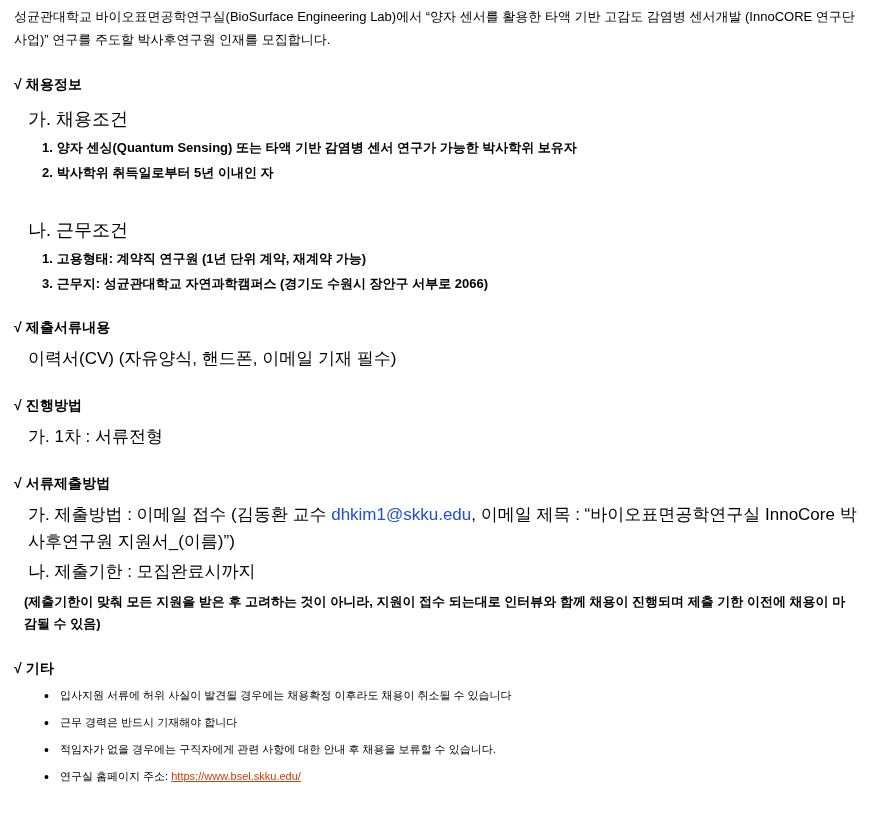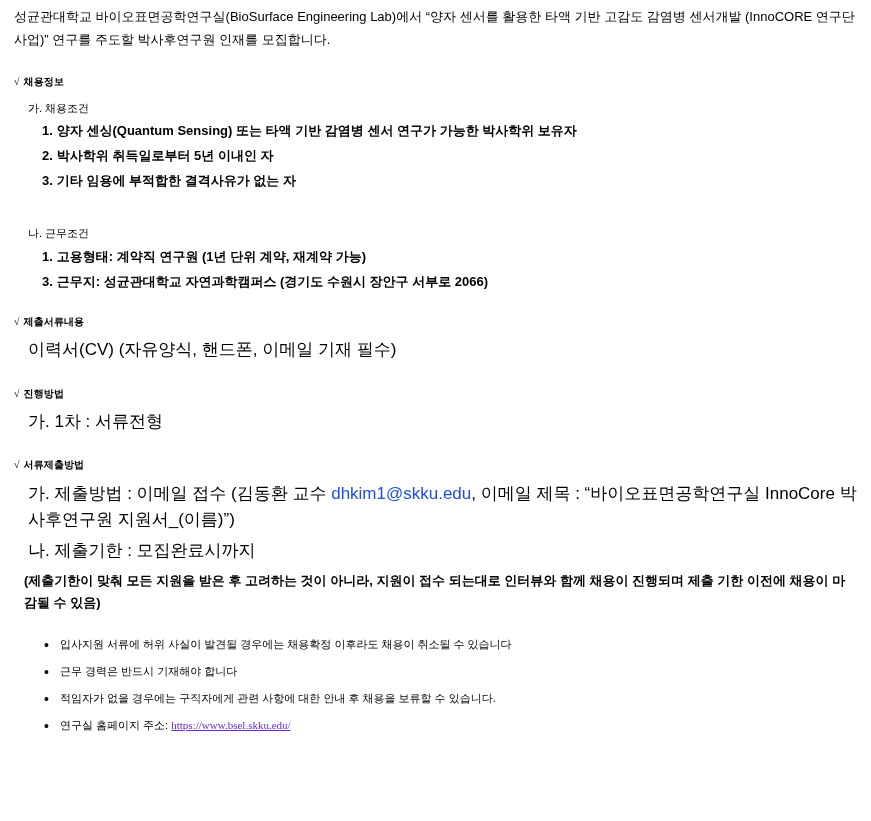--- a/index.html
+++ b/index.html
@@ -22,35 +22,34 @@
   }
   .intro {
     font-size: 13px;
     line-height: 1.75;
     margin: 0 0 10px 0;
   }
   .section {
     margin-top: 22px;
   }
   .section-title {
-    font-size: 10px;
+    font-size: 14px;
     font-weight: bold;
     margin: 9px 0 8px 0;
     letter-spacing: 0.1px;
-    font-family: Liberation Serif, serif;
   }
   .check {
     display: inline-block;
     font-weight: bold;
     margin-right: 4px;
   }
   .sub {
     margin: 11px 0 4px 0;
     padding-left: 14px;
-    font-size: 11px;
+    font-size: 18px;
   }
   .num-list {
     margin: 2px 0 0 0;
     padding-left: 28px;
     list-style: none;
   }
   .num-list li {
     margin: 0 0 5px 0;
     font-size: 13px;
     position: relative;
@@ -89,23 +88,22 @@
     position: absolute;
     left: -16px;
     top: -1px;
     font-size: 14px;
   }
   a.link {
     color: #1f4fd8;
     text-decoration: none;
   }
   a.url {
-    color: #6d28d9;
+    color: #c2410c;
     text-decoration: underline;
-    font-family: Liberation Serif, serif;
   }
 </style>
 </head>
 <body>
 
 <div class="page">
 
   <p class="intro">성균관대학교 바이오표면공학연구실(BioSurface Engineering Lab)에서 “양자 센서를 활용한 타액 기반 고감도 감염병 센서개발 (InnoCORE 연구단 사업)” 연구를 주도할 박사후연구원 인재를 모집합니다.</p>
 
   <div class="section">
@@ -113,23 +111,20 @@
       <span class="check">√</span><span>채용정보</span>
     </div>
 
     <div class="sub">가. 채용조건</div>
     <ul class="num-list">
       <li>
         <span class="lead">1.</span><span>양자 센싱(Quantum Sensing) 또는 타액 기반 감염병 센서 연구가 가능한 박사학위 보유자</span>
       </li>
       <li>
         <span class="lead">2.</span><span>박사학위 취득일로부터 5년 이내인 자</span>
-      </li>
-      <li>
-        <span class="lead">3.</span><span>기타 임용에 부적합한 결격사유가 없는 자</span>
       </li>
     </ul>
 
     <div class="gap"></div>
 
     <div class="sub">나. 근무조건</div>
     <ul class="num-list">
       <li>
         <span class="lead">1.</span><span>고용형태: 계약직 연구원 (1년 단위 계약, 재계약 가능)</span>
       </li>
@@ -158,20 +153,23 @@
       <span class="check">√</span><span>서류제출방법</span>
     </div>
     <div class="plain-line">
       <span>가. 제출방법 : 이메일 접수 (김동환 교수 </span><a class="link" href="#">dhkim1@skku.edu</a><span>, 이메일 제목 : “바이오표면공학연구실 InnoCore 박사후연구원 지원서_(이름)”)</span>
     </div>
     <div class="plain-line">나. 제출기한 : 모집완료시까지</div>
     <div class="note">(제출기한이 맞춰 모든 지원을 받은 후 고려하는 것이 아니라, 지원이 접수 되는대로 인터뷰와 함께 채용이 진행되며 제출 기한 이전에 채용이 마감될 수 있음)</div>
   </div>
 
   <div class="section">
+    <div class="section-title">
+      <span class="check">√</span><span>기타</span>
+    </div>
     <ul class="bullets">
       <li>
         <span>입사지원 서류에 허위 사실이 발견될 경우에는 채용확정 이후라도 채용이 취소될 수 있습니다</span>
       </li>
       <li>
         <span>근무 경력은 반드시 기재해야 합니다</span>
       </li>
       <li>
         <span>적임자가 없을 경우에는 구직자에게 관련 사항에 대한 안내 후 채용을 보류할 수 있습니다.</span>
       </li>

